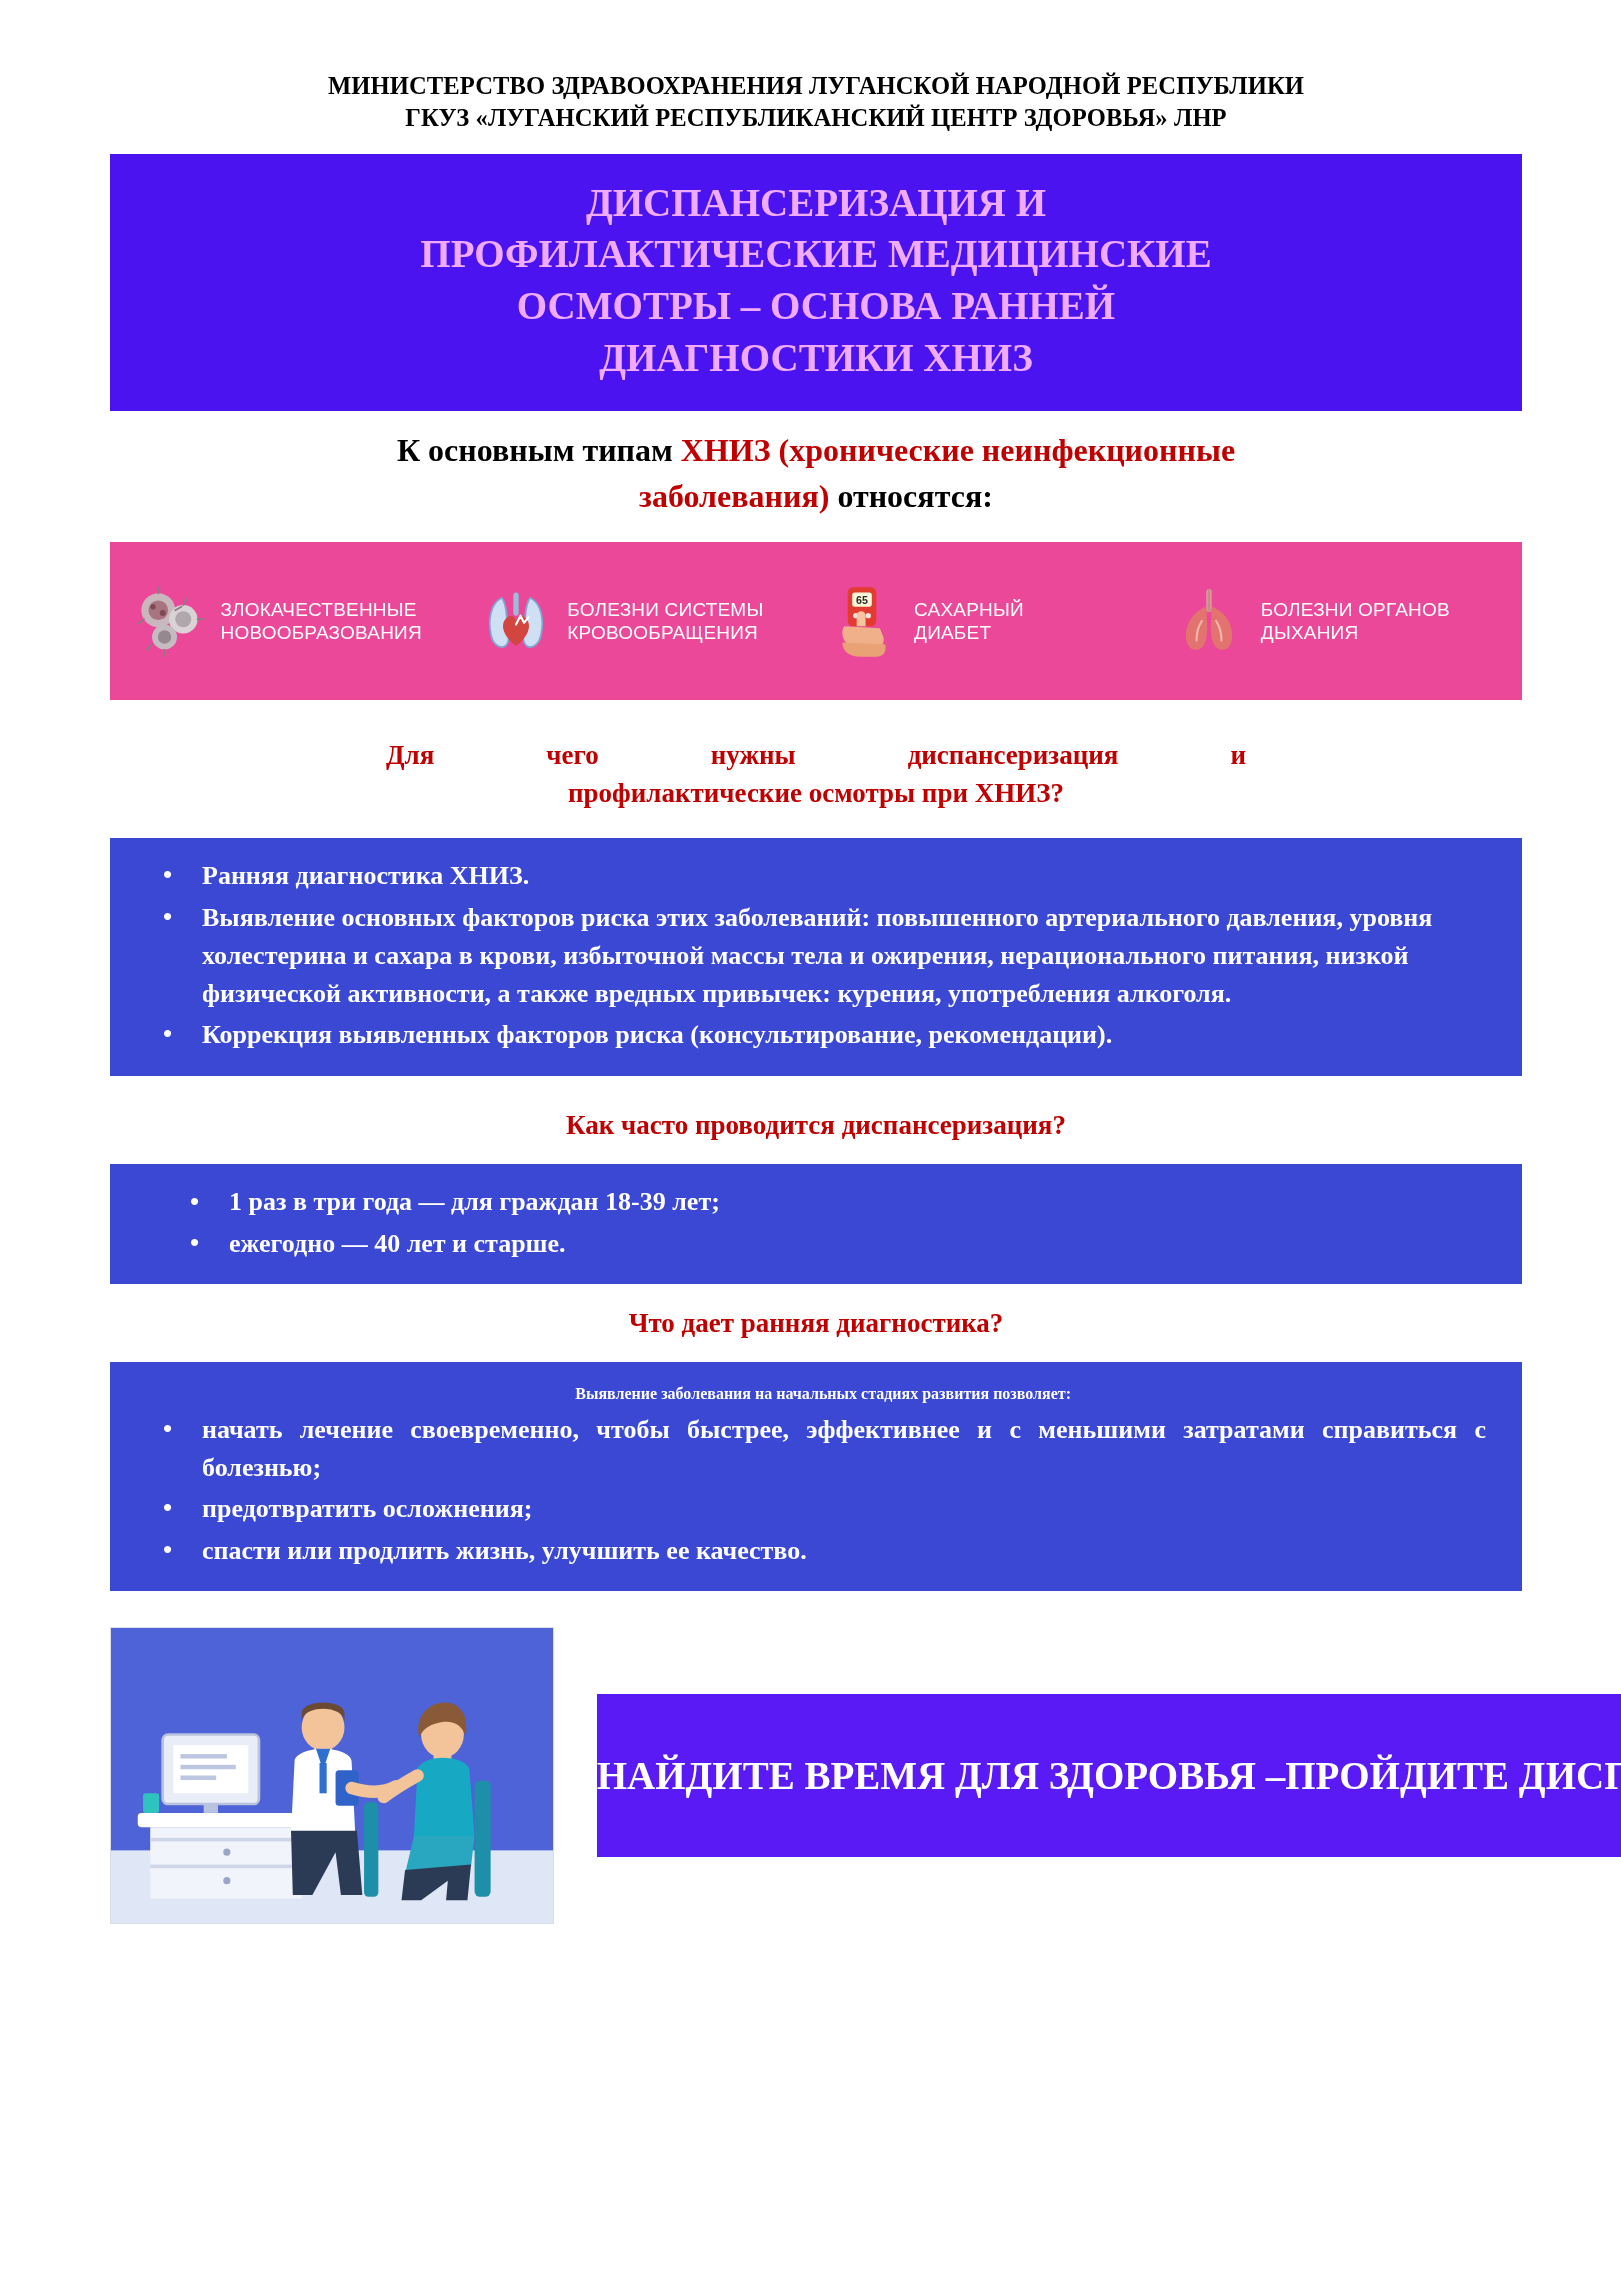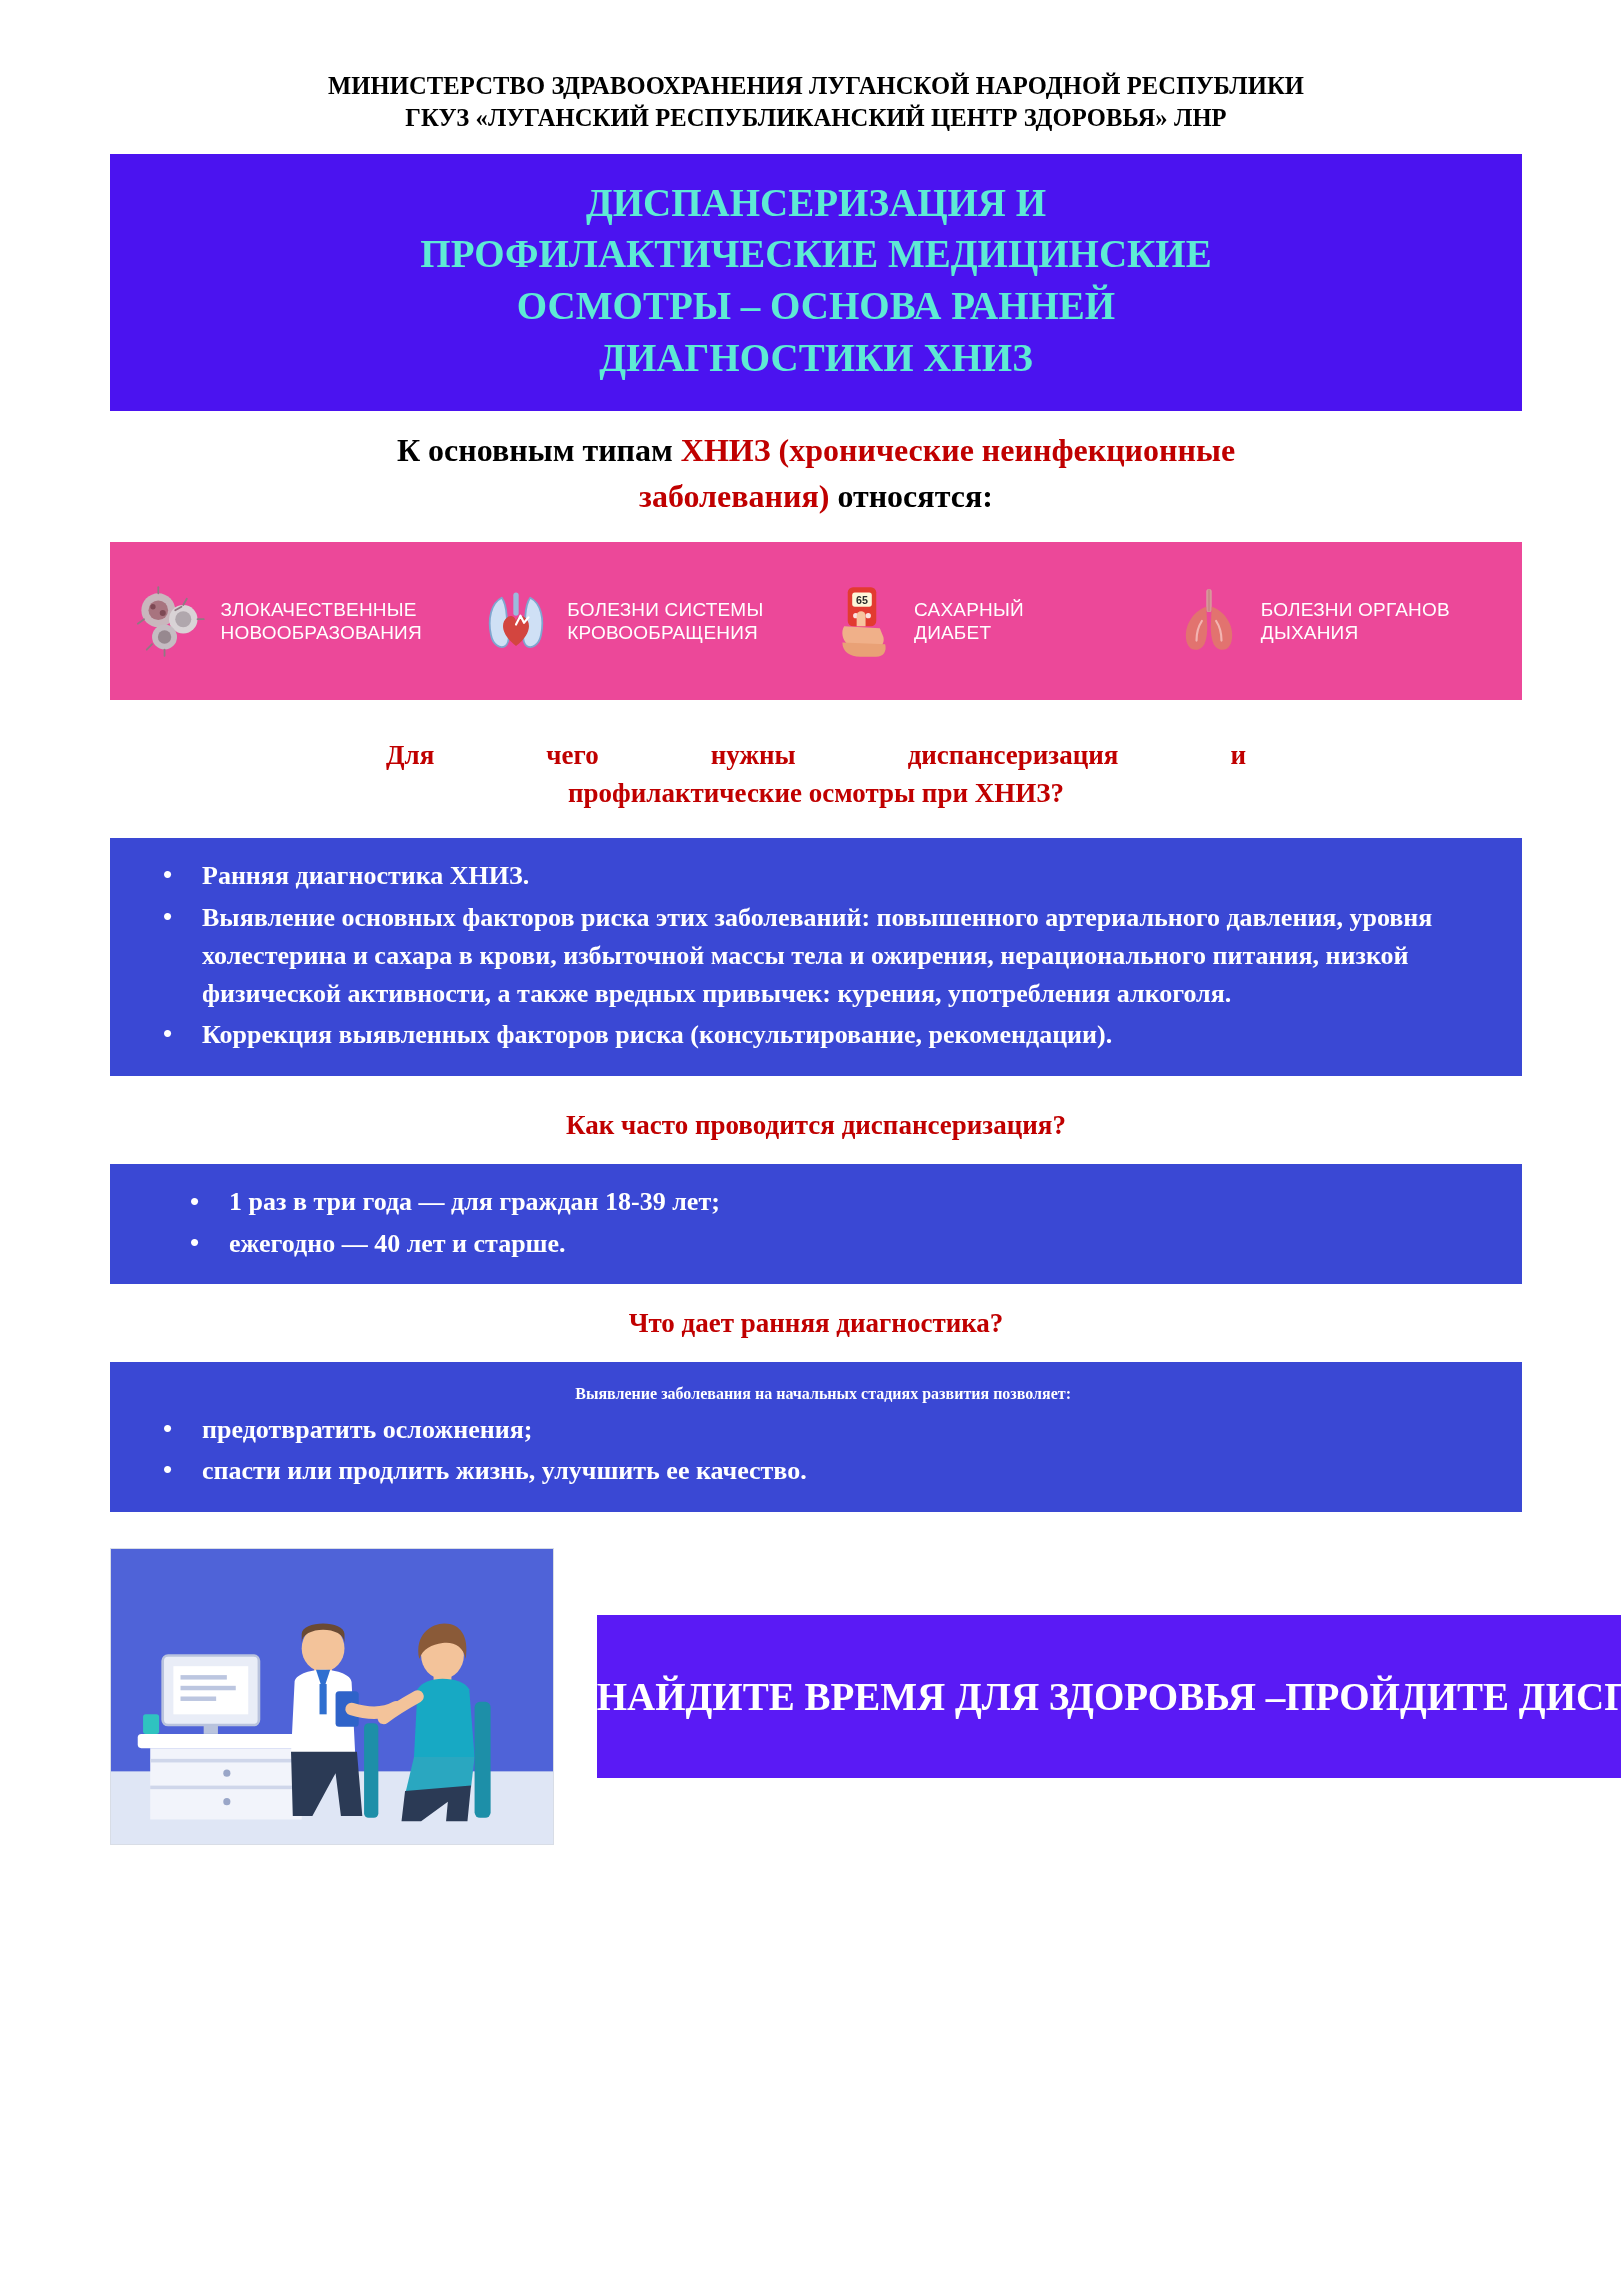--- a/index.html
+++ b/index.html
@@ -29,21 +29,21 @@
     font-size: 24.6px;
     line-height: 1.30;
     letter-spacing: 0.1px;
     margin: 0 0 19.7px 0;
   }
   .ministry div { white-space: nowrap; }
 
   
   .title-banner {
     background: #4B13F0;
-    color: #5eead4;
+    color: #f0abfc;
     text-align: center;
     font-weight: bold;
     font-size: 39px;
     line-height: 1.33;
     padding: 23px 27px 27px 27px;
     box-sizing: border-box;
   }
   .title-banner div { white-space: nowrap; }
 
   
@@ -325,20 +325,21 @@
 
   <div class="sp-22"></div>
 
   <div class="q-heading">Что дает ранняя диагностика?</div>
 
   <div class="sp-22"></div>
 
   <div class="blue-box just">
     <div class="lead-line">Выявление заболевания на начальных стадиях развития позволяет:</div>
     <ul>
+      <li>начать лечение своевременно, чтобы быстрее, эффективнее и с меньшими затратами справиться с болезнью;</li>
       <li>предотвратить осложнения;</li>
       <li>спасти или продлить жизнь, улучшить ее качество.</li>
     </ul>
   </div>
 
   <div class="bottom-row">
 
     <div class="photo">
       <svg viewBox="0 0 496 332" preserveAspectRatio="xMidYMid slice" aria-hidden="true">
         <rect x="0" y="0" width="496" height="332" fill="#4f63d8"></rect>

